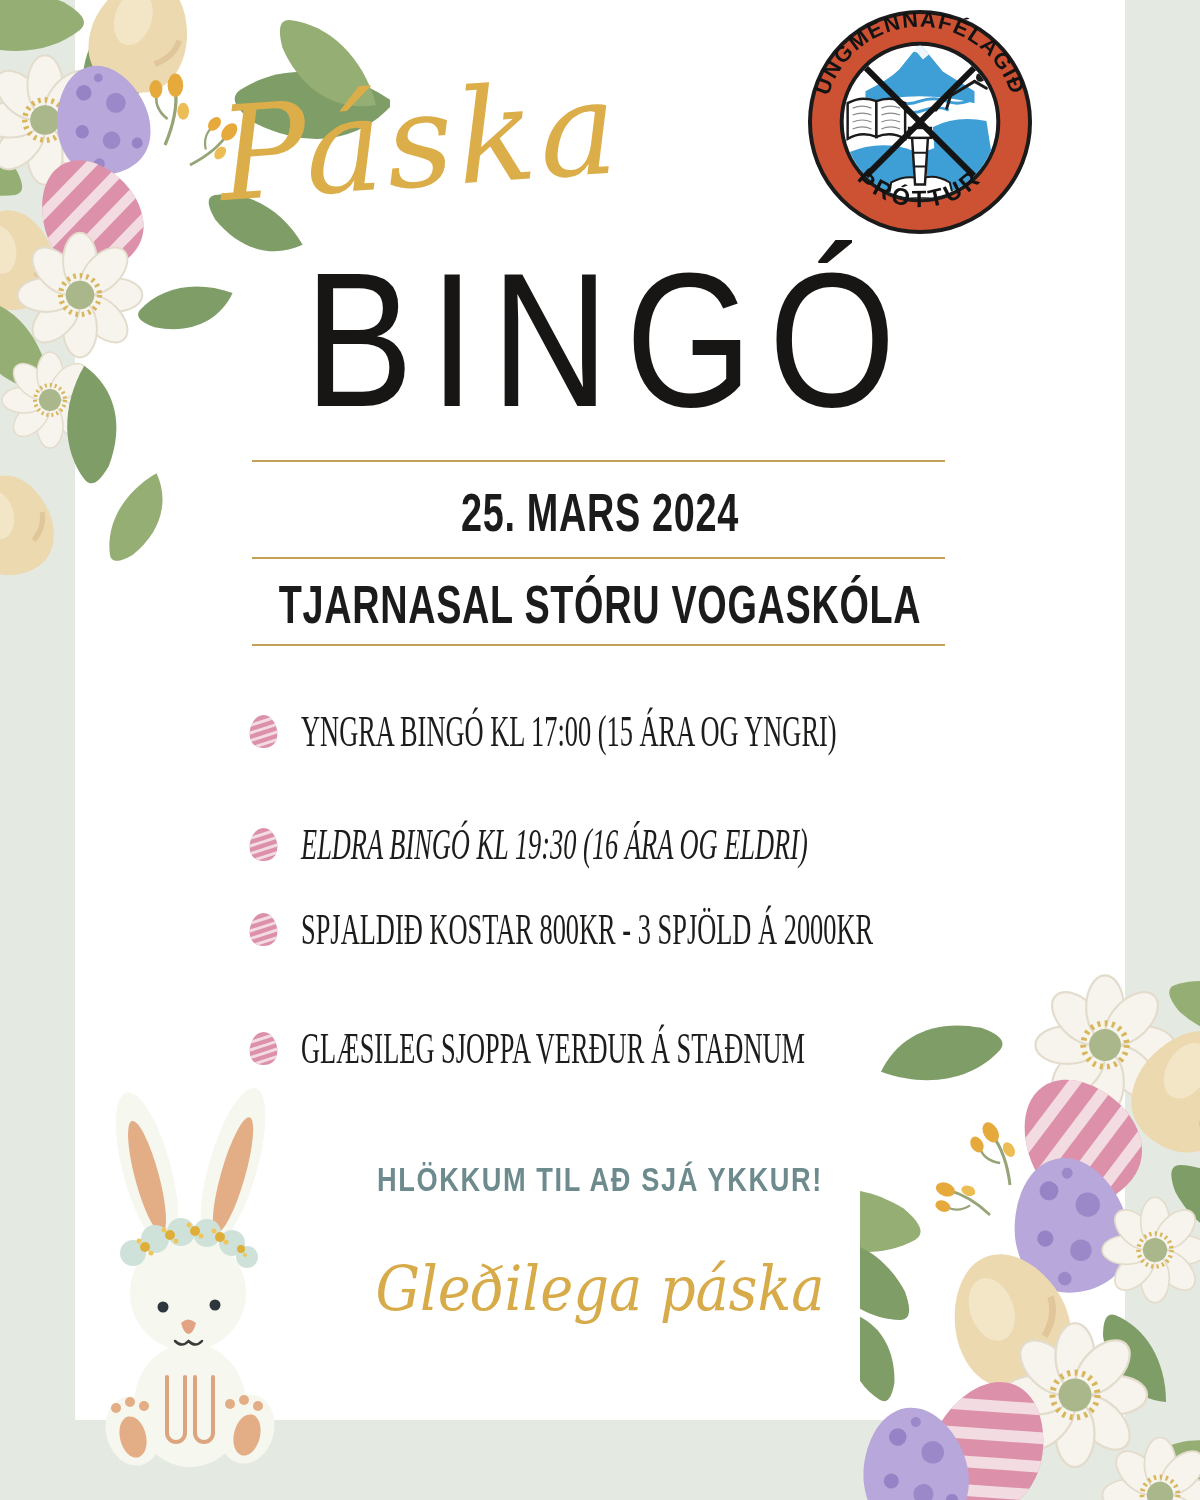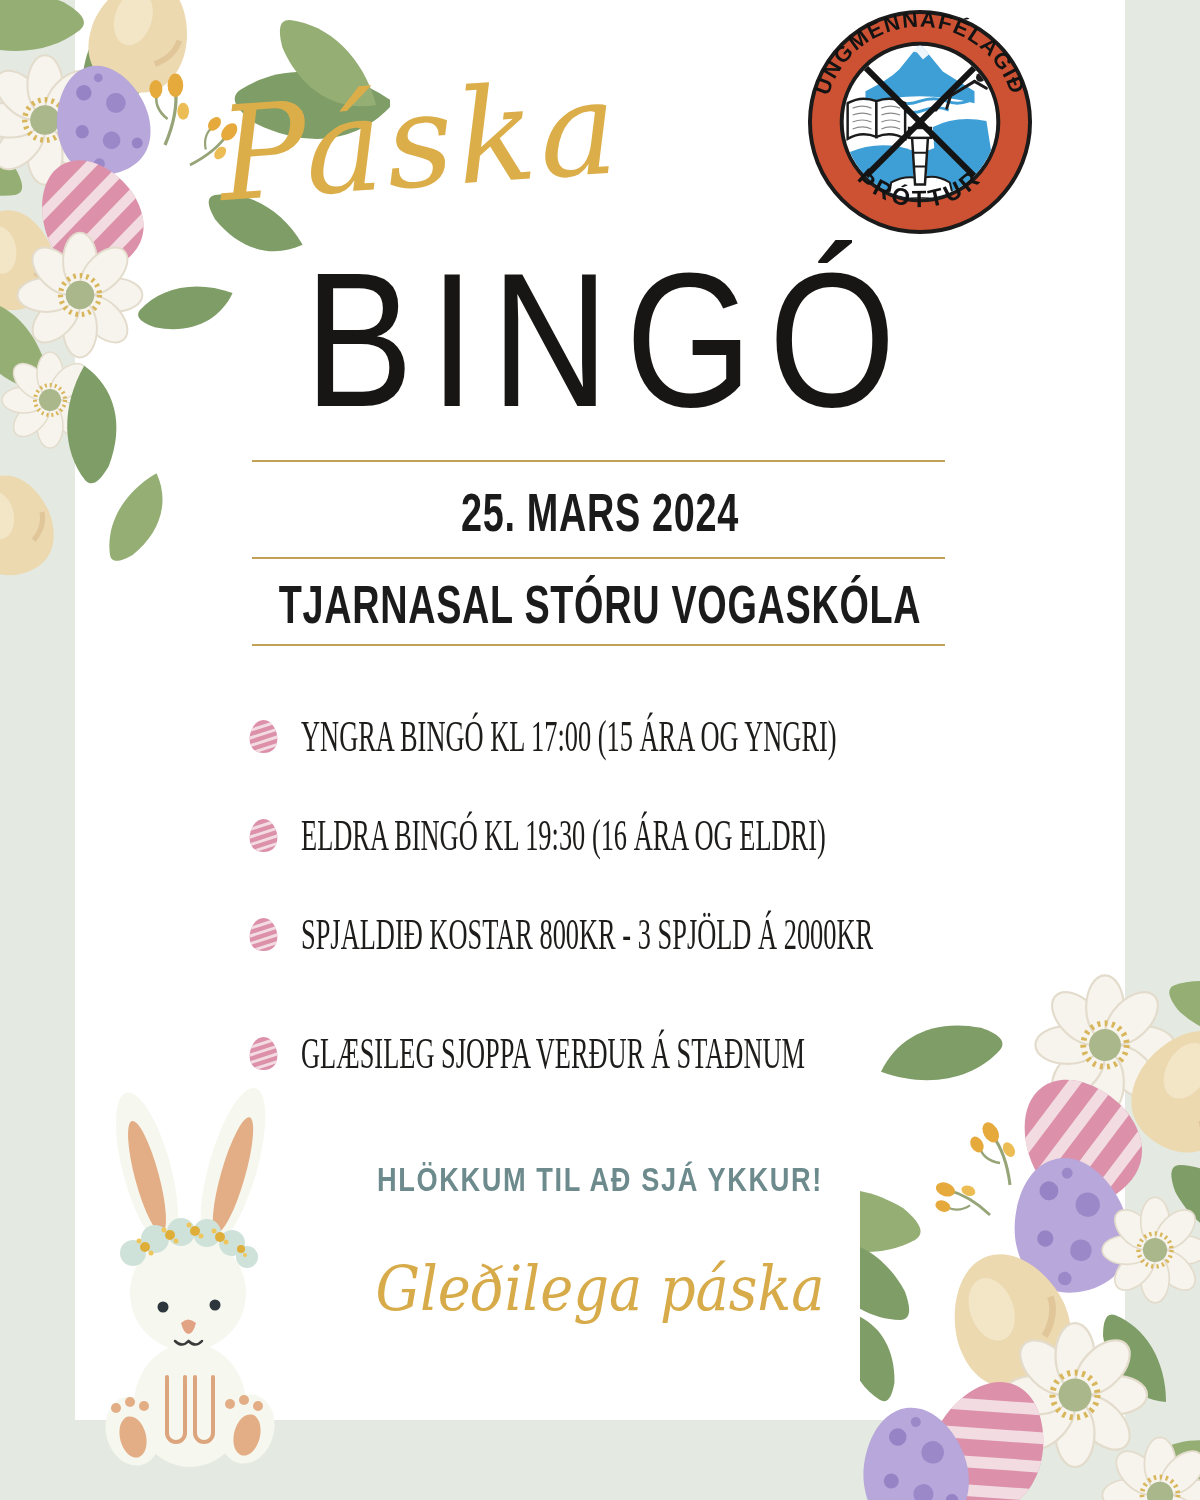--- a/index.html
+++ b/index.html
@@ -22,22 +22,22 @@
   }
   .gold-line{position:absolute;left:252px;width:693px;height:2px;background:#c2a156;}
   .line-1{top:460px;}.line-2{top:557px;}.line-3{top:644px;}
   .date-line,.venue-line{
     position:absolute;left:75px;width:1050px;text-align:center;
     font-weight:bold;color:#1b1b1b;letter-spacing:1px;white-space:nowrap;
   }
   .date-line{top:481px;font-size:54px;transform:scaleX(0.70);transform-origin:center;}
   .venue-line{top:573px;font-size:54px;transform:scaleX(0.70);transform-origin:center;}
   .event-list{position:absolute;left:248px;top:706px;width:740px;}
-  .list-row{position:absolute;left:0;display:flex;align-items:flex-end;height:56px;}
-  .row-0{top:0;}.row-1{top:99px;}.row-2{top:198px;}.row-3{top:317px;}
+  .list-row{position:absolute;left:0;display:flex;align-items:flex-start;height:56px;}
+  .row-0{top:0;}.row-1{top:113px;font-style:italic;}.row-2{top:198px;}.row-3{top:317px;}
   .egg-bullet{width:31px;height:51px;flex:0 0 31px;margin-right:22px;}
   .list-text{
     font-family:"Liberation Serif",serif;font-size:44px;color:#1d1c1a;
     white-space:nowrap;transform:scaleX(0.60);transform-origin:left center;
   }
   .closing-line{
     position:absolute;left:75px;top:1160px;width:1050px;text-align:center;
     font-weight:bold;font-size:34px;letter-spacing:2px;color:#6d8a8d;
     transform:scaleX(0.80);transform-origin:center;white-space:nowrap;
   }

